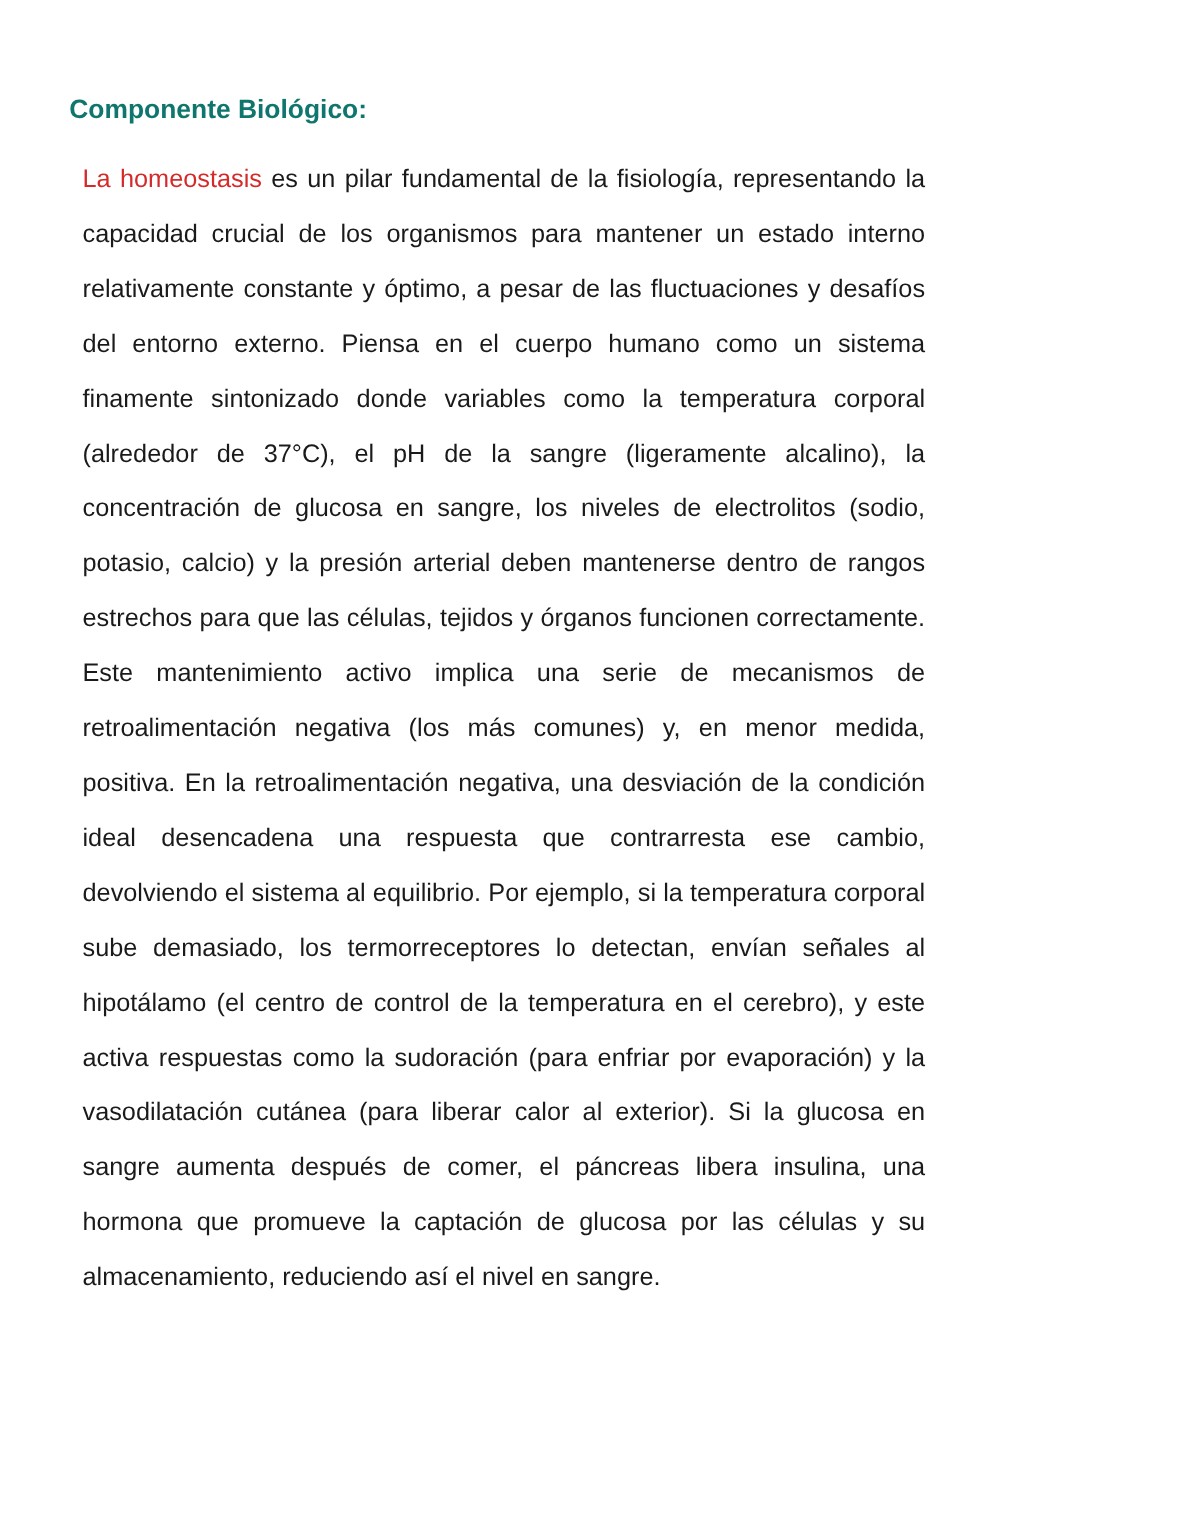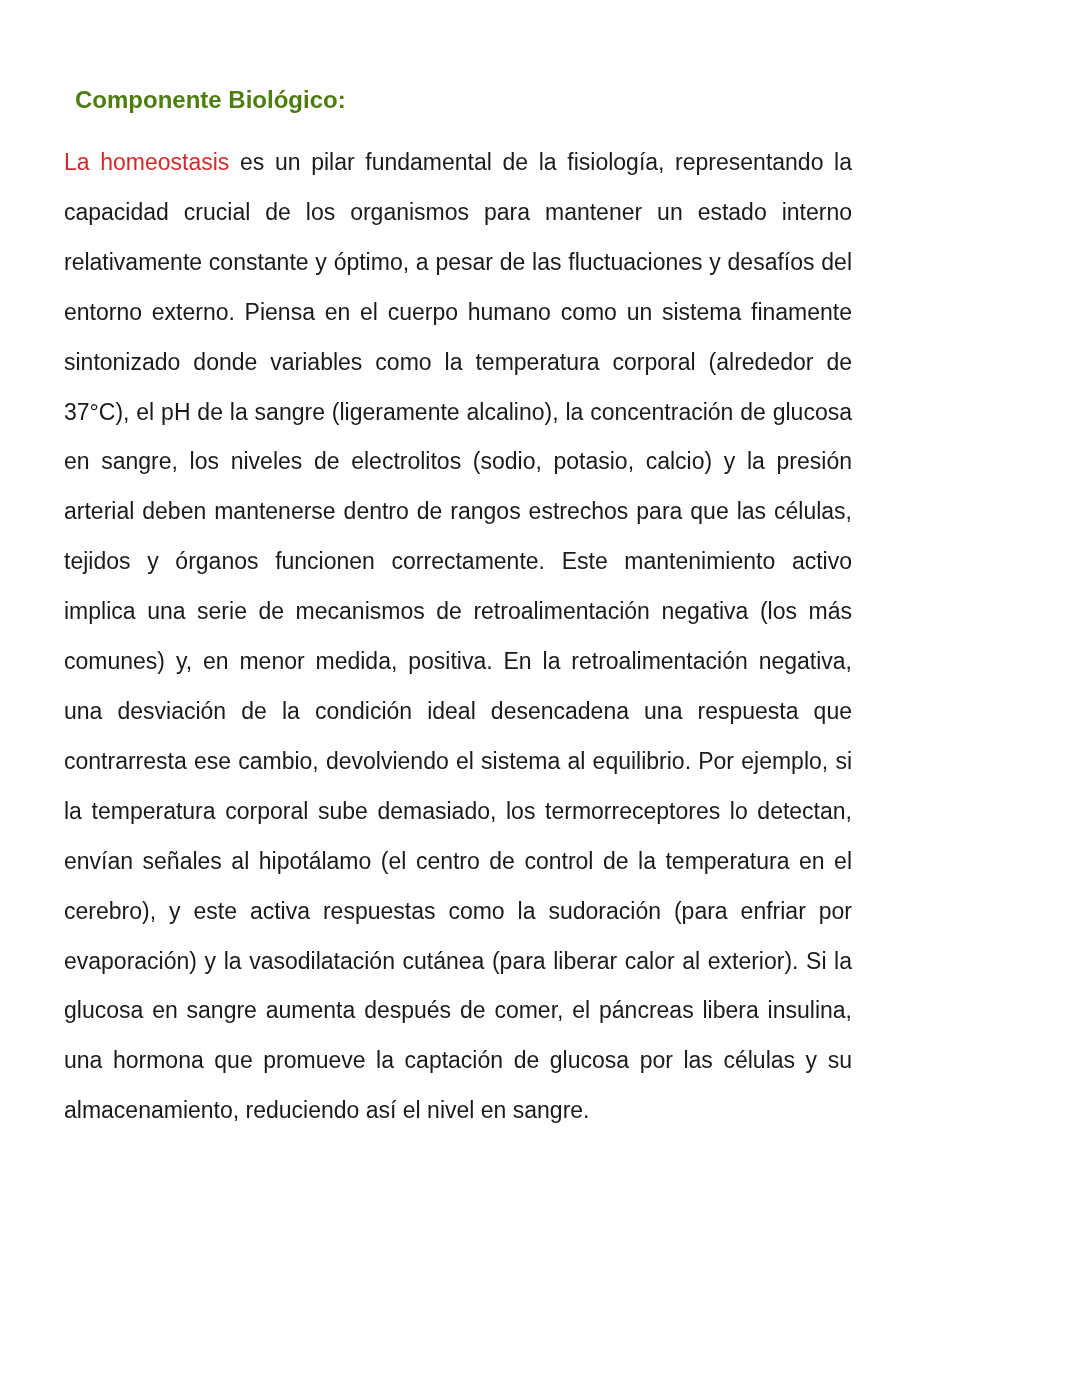--- a/index.html
+++ b/index.html
@@ -1,20 +1,20 @@
 <!DOCTYPE html>
 <html><head>
 <meta charset="utf-8">
 <style>
   html, body { margin: 0; padding: 0; background: #ffffff; }
   body { width: 1080px; height: 1397px; position: relative; overflow: hidden;
          font-family: "Liberation Sans", "DejaVu Sans", sans-serif; color: #1a1a1a; }
   .page { position: absolute; left: 59px; top: 84px; width: 798px; }
-  .heading { font-size: 24px; font-weight: bold; line-height: 32px; margin: 0 0 22px 16px; color: #4d7c0f; }
-  .para { font-size: 23px; line-height: 49.9px; text-align: justify; margin: 5px; }
+  .heading { font-size: 24px; font-weight: bold; line-height: 32px; margin: 0 0 22px 4px; color: #0f766e; }
+  .para { font-size: 23px; line-height: 49.9px; text-align: justify; margin: 16px; }
   .hl { color: #d42a2a; }
 </style>
 </head>
 <body>
 
 <div class="page">
   <h2 class="heading">Componente Biológico:</h2>
   <p class="para"><span class="hl">La homeostasis</span><span> es un pilar fundamental de la fisiología, representando la capacidad crucial de los organismos para mantener un estado interno relativamente constante y óptimo, a pesar de las fluctuaciones y desafíos del entorno externo. Piensa en el cuerpo humano como un sistema finamente sintonizado donde variables como la temperatura corporal (alrededor de 37°C), el pH de la sangre (ligeramente alcalino), la concentración de glucosa en sangre, los niveles de electrolitos (sodio, potasio, calcio) y la presión arterial deben mantenerse dentro de rangos estrechos para que las células, tejidos y órganos funcionen correctamente. Este mantenimiento activo implica una serie de mecanismos de retroalimentación negativa (los más comunes) y, en menor medida, positiva. En la retroalimentación negativa, una desviación de la condición ideal desencadena una respuesta que contrarresta ese cambio, devolviendo el sistema al equilibrio. Por ejemplo, si la temperatura corporal sube demasiado, los termorreceptores lo detectan, envían señales al hipotálamo (el centro de control de la temperatura en el cerebro), y este activa respuestas como la sudoración (para enfriar por evaporación) y la vasodilatación cutánea (para liberar calor al exterior). Si la glucosa en sangre aumenta después de comer, el páncreas libera insulina, una hormona que promueve la captación de glucosa por las células y su almacenamiento, reduciendo así el nivel en sangre.</span></p>
 </div>
 

